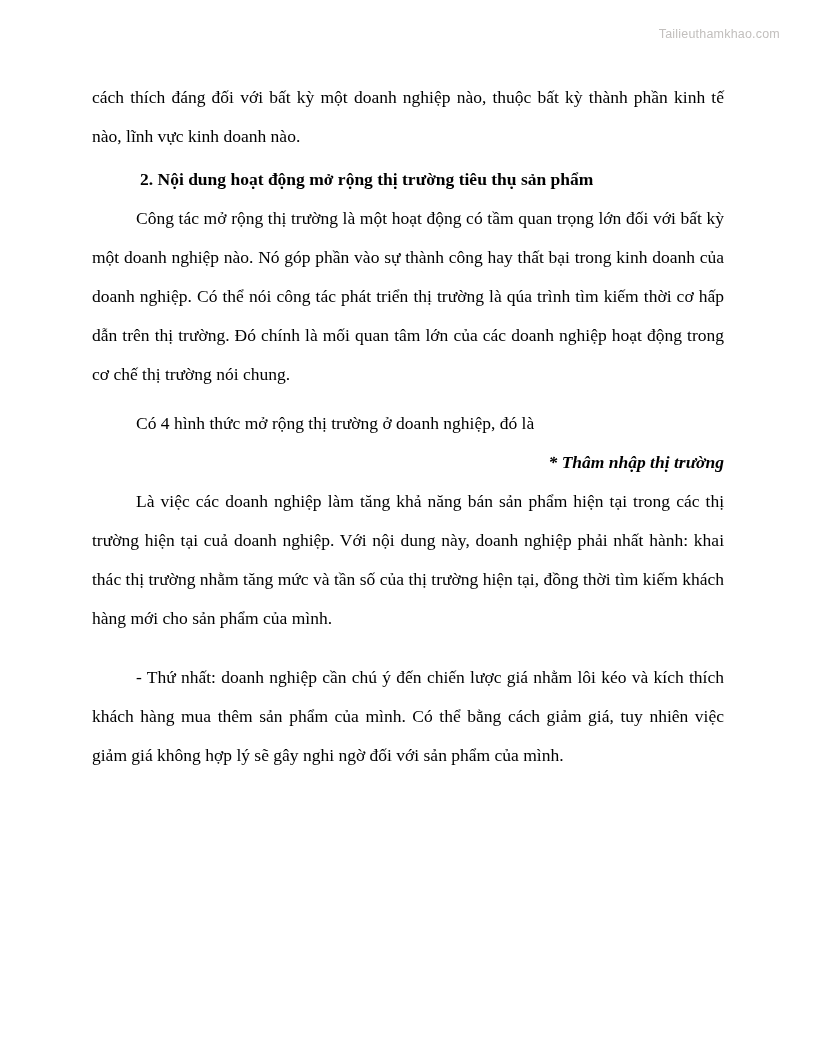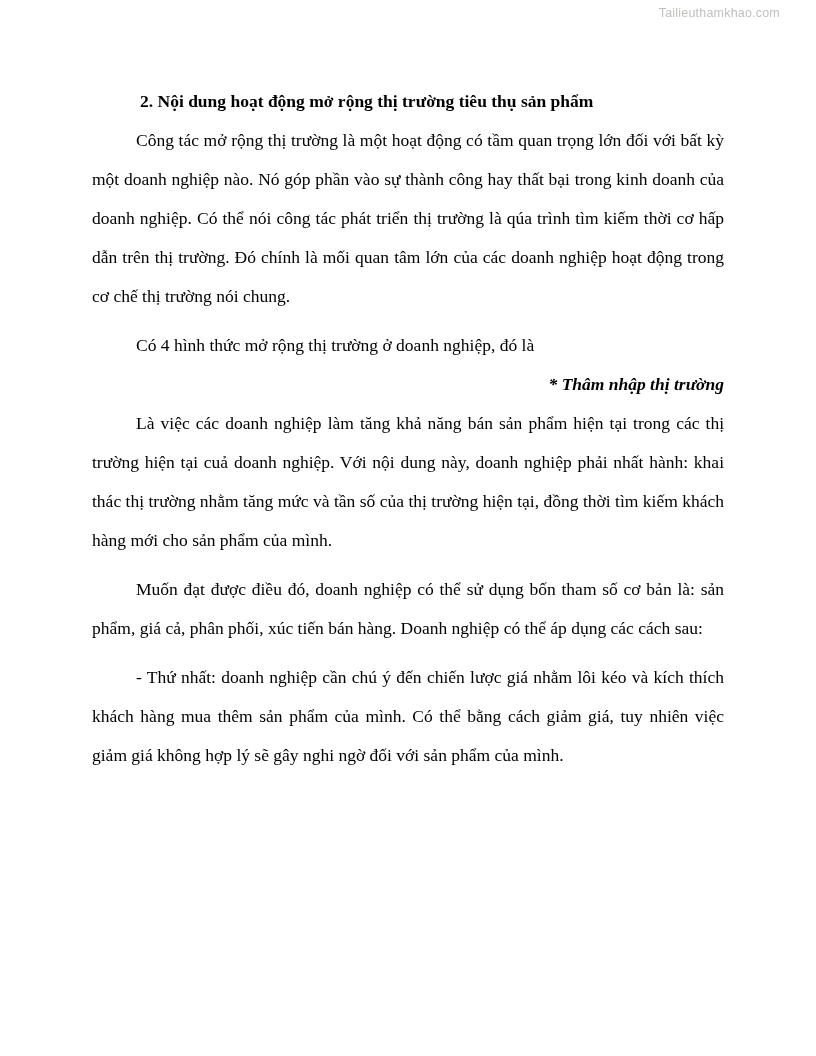--- a/index.html
+++ b/index.html
@@ -17,21 +17,21 @@
   }
   .page {
     position: absolute;
     top: 0; left: 0;
     width: 816px;
     height: 1056px;
     box-sizing: border-box;
   }
   .watermark {
     position: absolute;
-    top: 6px;
+    top: 27px;
     right: 36px;
     font-family: "Liberation Sans", "DejaVu Sans", sans-serif;
     font-size: 12.5px;
     color: #c2bfbd;
     letter-spacing: 0.2px;
     white-space: nowrap;
   }
   .content {
     position: absolute;
     top: 78px;
@@ -73,38 +73,38 @@
 </style>
 </head>
 <body>
 
 <div class="page">
 
   <div class="watermark">Tailieuthamkhao.com</div>
 
   <div class="content">
 
+    <p class="body-para flush">cách thích đáng đối với bất kỳ một doanh nghiệp nào, thuộc bất kỳ thành phần kinh tế nào, lĩnh vực kinh doanh nào.</p>
 
     <div class="gap-sm"></div>
 
     <p class="heading">2. Nội dung hoạt động mở rộng thị trường tiêu thụ sản phẩm</p>
 
 
     <p class="body-para">Công tác mở rộng thị trường là một hoạt động có tầm quan trọng lớn đối với bất kỳ một doanh nghiệp nào. Nó góp phần vào sự thành công hay thất bại trong kinh doanh của doanh nghiệp. Có thể nói công tác phát triển thị trường là qúa trình tìm kiếm thời cơ hấp dẫn trên thị trường. Đó chính là mối quan tâm lớn của các doanh nghiệp hoạt động trong cơ chế thị trường nói chung.</p>
 
     <div class="gap-md"></div>
 
     <p class="body-para">Có 4 hình thức mở rộng thị trường ở doanh nghiệp, đó là</p>
 
     <p class="subheading-italic">* Thâm nhập thị trường</p>
 
     <p class="body-para">Là việc các doanh nghiệp làm tăng khả năng bán sản phẩm hiện tại trong các thị trường hiện tại cuả doanh nghiệp. Với nội dung này, doanh nghiệp phải nhất hành: khai thác thị trường nhằm tăng mức và tần số của thị trường hiện tại, đồng thời tìm kiếm khách hàng mới cho sản phẩm của mình.</p>
 
     <div class="gap-md"></div>
 
-    <p class="body-para">Muốn đạt được điều đó, doanh nghiệp có thể sử dụng bốn tham số cơ bản là: sản phẩm, giá cả, phân phối, xúc tiến bán hàng. Doanh nghiệp có thể áp dụng các cách sau:</p>
 
     <div class="gap-md"></div>
 
     <p class="body-para">- Thứ nhất: doanh nghiệp cần chú ý đến chiến lược giá nhằm lôi kéo và kích thích khách hàng mua thêm sản phẩm của mình. Có thể bằng cách giảm giá, tuy nhiên việc giảm giá không hợp lý sẽ gây nghi ngờ đối với sản phẩm của mình.</p>
 
   </div>
 </div>
 
 </body></html>

